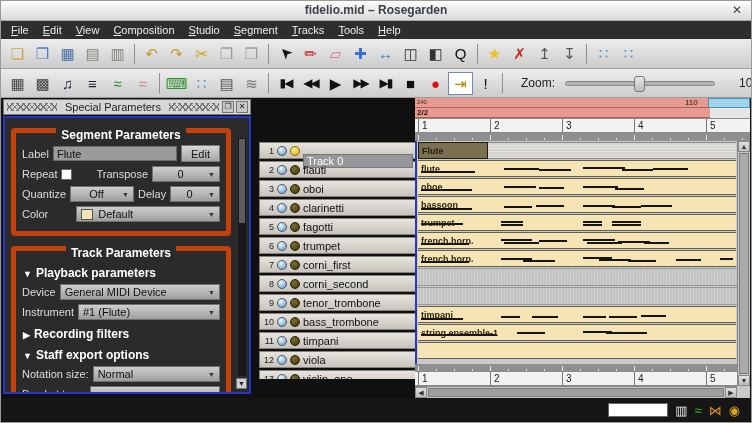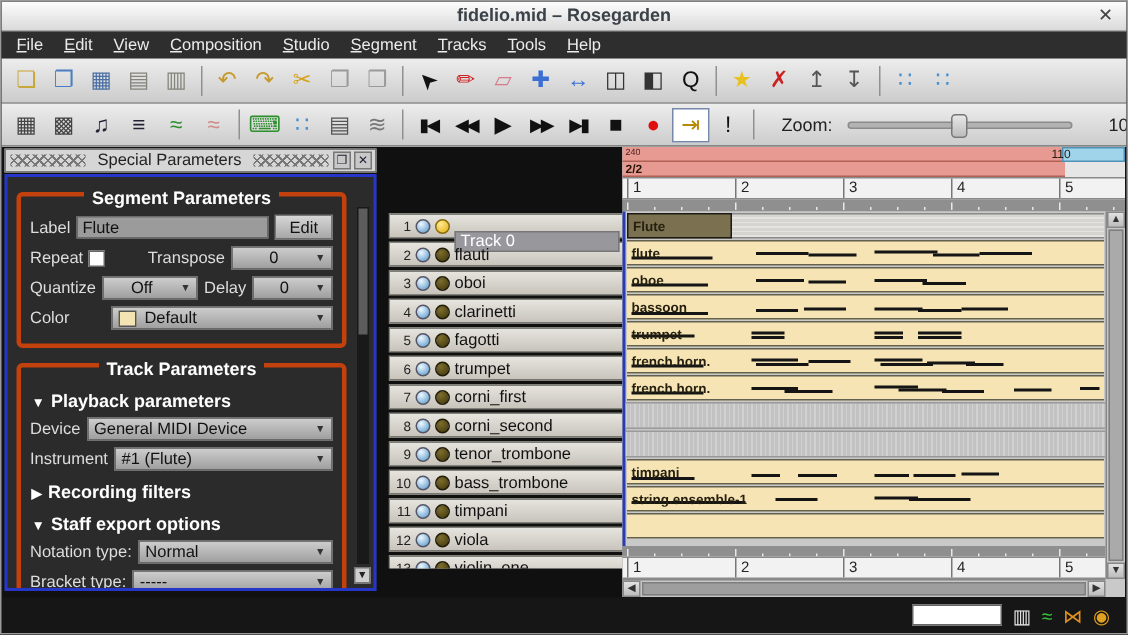--- a/index.html
+++ b/index.html
@@ -36,21 +36,21 @@
   
   .dock{position:absolute;left:1px;top:1px;width:248px;bottom:4px;}
   .dock-title{height:16px;background:#d6d6d6;border:1px solid #7a7a7a;display:flex;align-items:center;}
   .zig{flex:1;height:8px;margin:0 3px;background:repeating-linear-gradient(135deg,#777 0 1px,transparent 1px 4px),
        repeating-linear-gradient(45deg,#777 0 1px,transparent 1px 4px);}
   .dock-title .dt-text{font-size:11px;color:#222;padding:0 5px;white-space:nowrap;}
   .dt-btn{width:12px;height:12px;margin-right:2px;background:#c8c8c8;border:1px solid #777;
     font-size:8px;line-height:10px;text-align:center;color:#223;flex:none;}
   .dock-body{position:absolute;top:17px;left:0;right:0;bottom:0;background:#2b2b2b;
     border:2px solid #2636c8;overflow:hidden;padding-right:12px;}
-  .grp{border:3px solid #c2410c;border-radius:4px;margin:10px 6px 8px 6px;padding:8px 5px 5px 5px;position:relative;}
+  .grp{border:5px solid #c2410c;border-radius:4px;margin:10px 6px 8px 6px;padding:8px 5px 5px 5px;position:relative;}
   .grp-legend{position:absolute;top:-8px;left:0;right:0;text-align:center;}
   .grp-legend span{background:#2b2b2b;padding:0 5px;color:#fff;font-weight:bold;font-size:12px;}
   .frow{display:flex;align-items:center;margin:4px 1px;gap:4px;}
   .flab{color:#ddd;font-size:11px;white-space:nowrap;}
   .field{background:#9b9b9b;border:1px solid #6a6a6a;color:#111;font-size:11px;height:15px;padding:0 3px;
     display:flex;align-items:center;}
   .pbtn{background:linear-gradient(#d6d6d6,#a6a6a6);border:1px solid #777;font-size:11px;height:17px;
     color:#111;display:flex;align-items:center;padding:0 9px;}
   .dd{background:linear-gradient(#cecece,#9e9e9e);border:1px solid #6f6f6f;height:16px;display:flex;
     align-items:center;font-size:11px;color:#111;padding:0 4px;position:relative;}
@@ -74,21 +74,21 @@
   .led.rec-off{background:radial-gradient(circle at 35% 30%,#7d6e2c,#3f350e);border-color:#221c08;}
   .led.rec-on{background:radial-gradient(circle at 35% 30%,#ffeb8f,#e0ac12);border-color:#8a6a00;}
   .tname{white-space:nowrap;overflow:hidden;}
   .trow.selected .tname{background:#98989c;color:#fff;flex:1;padding:0 3px;border:1px solid #777;margin-top:21px;}
   
   .canvas{position:absolute;left:413px;top:0;right:0;bottom:0;background:#c9c9c9;}
   .tempo-ruler{position:absolute;left:0;right:0;top:0;height:10px;background:#d8d8d8;}
   .tempo-pink{position:absolute;left:0;top:0;bottom:0;width:293px;background:#e69a91;border-bottom:1px solid #b06055;}
   .tempo-blue{position:absolute;left:293px;right:0;top:0;bottom:0;background:#9fd4ea;border:1px solid #4f92b5;}
   .tempo-start{position:absolute;left:2px;top:1px;font-size:7px;color:#50201a;transform:scale(.85);transform-origin:left top;}
-  .tempo-end{position:absolute;left:286px;top:0px;font-size:8px;color:#2a1a10;}
+  .tempo-end{position:absolute;left:270px;top:0px;font-size:8px;color:#2a1a10;}
   .ts-ruler{position:absolute;left:0;right:0;top:10px;height:10px;background:#e6e6e6;}
   .ts-pink{position:absolute;left:0;top:0;bottom:0;width:295px;background:#e69a91;border-bottom:1px solid #b06055;}
   .ts-text{position:absolute;left:2px;top:0;font-size:8px;font-weight:bold;color:#241309;}
   .bar-ruler{position:absolute;left:0;right:0;height:15px;background:#f2f2f2;border-top:1px solid #8a8a8a;
     border-bottom:1px solid #8a8a8a;font-size:10px;color:#222;}
   .bar-ruler.top{top:20px;}
   .bar-ruler.bottom{bottom:12px;right:13px;}
   .barline{position:absolute;top:0;bottom:0;width:1px;background:#777;}
   .barnum{position:absolute;top:1px;}
   .tick-ruler{position:absolute;left:0;right:0;height:8px;background:#8f8f8f;}
@@ -360,21 +360,21 @@
           <div class="frow">
             <span class="flab">Instrument</span>
             <span class="dd" style="flex:1">
               <span>#1 (Flute)</span>
                 <span class="arr">▼</span>
             </span>
           </div>
           <div class="sect"><span class="tri">▶</span><span>Recording filters</span></div>
           <div class="sect"><span class="tri">▼</span><span>Staff export options</span></div>
           <div class="frow">
-            <span class="flab">Notation type:</span>
+            <span class="flab">Notation size:</span>
             <span class="dd" style="flex:1">
               <span>Normal</span>
                 <span class="arr">▼</span>
             </span>
           </div>
           <div class="frow">
             <span class="flab">Bracket type:</span>
             <span class="dd" style="flex:1">
               <span>-----</span>
                 <span class="arr">▼</span>

